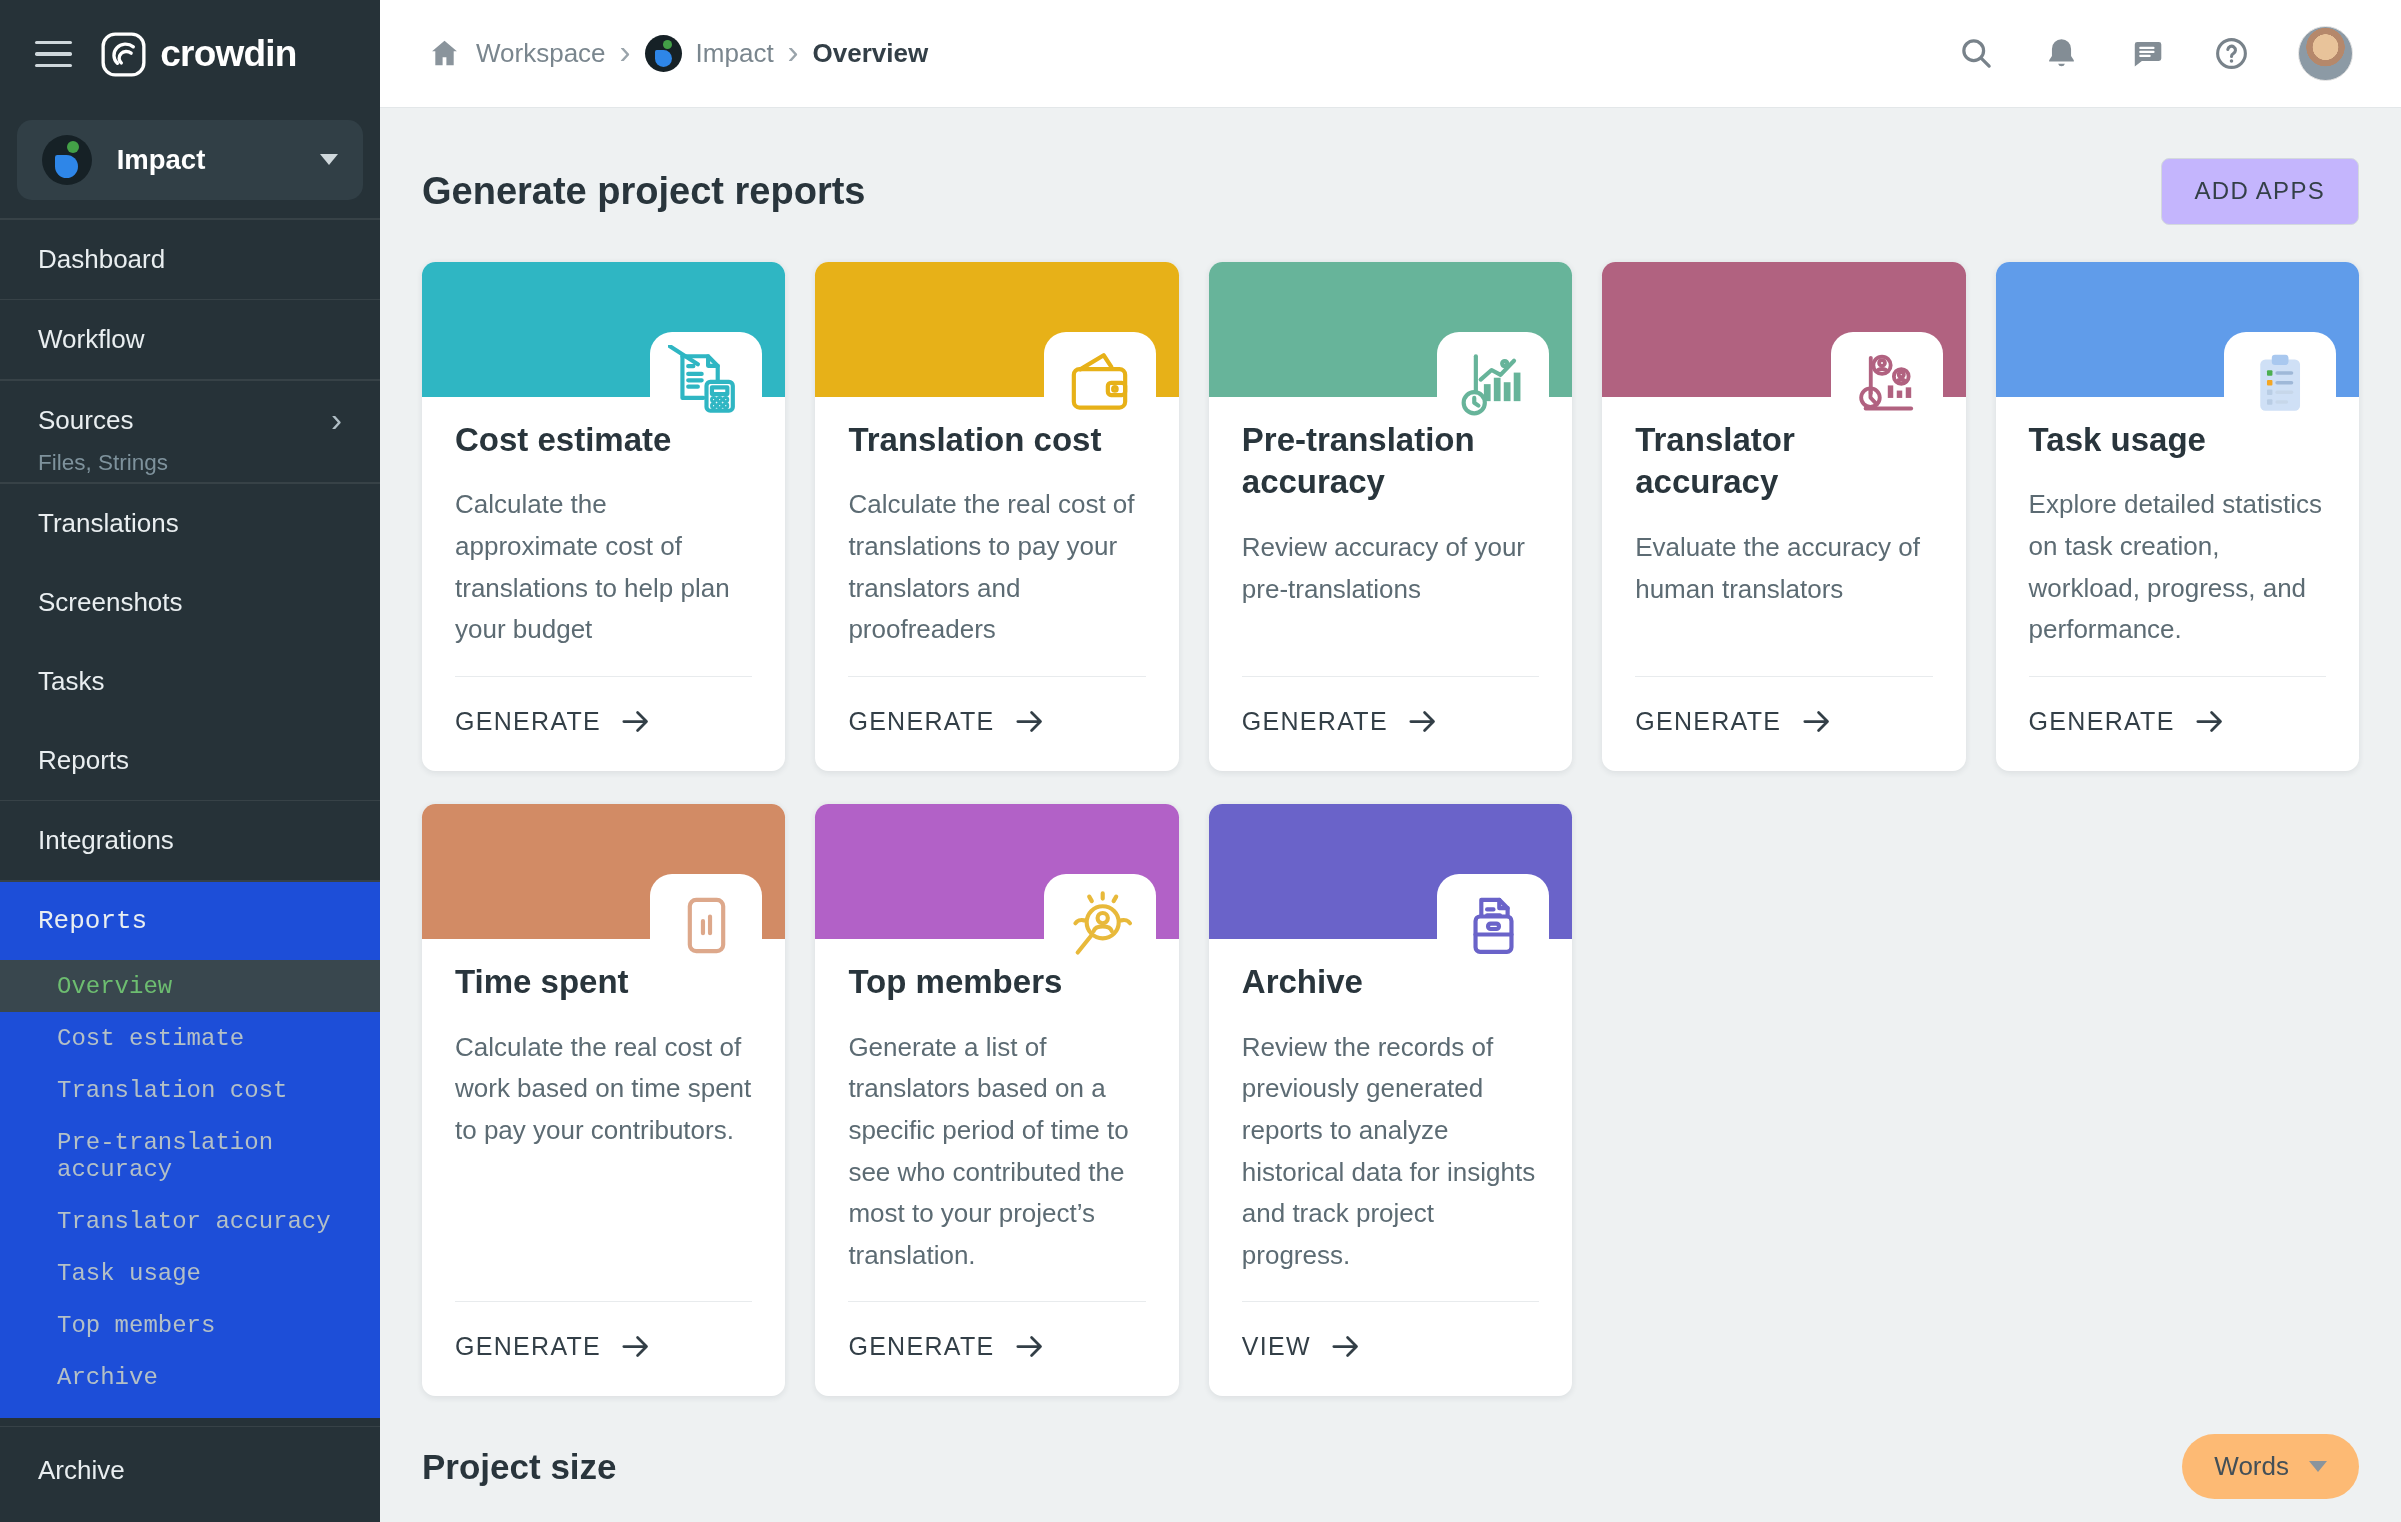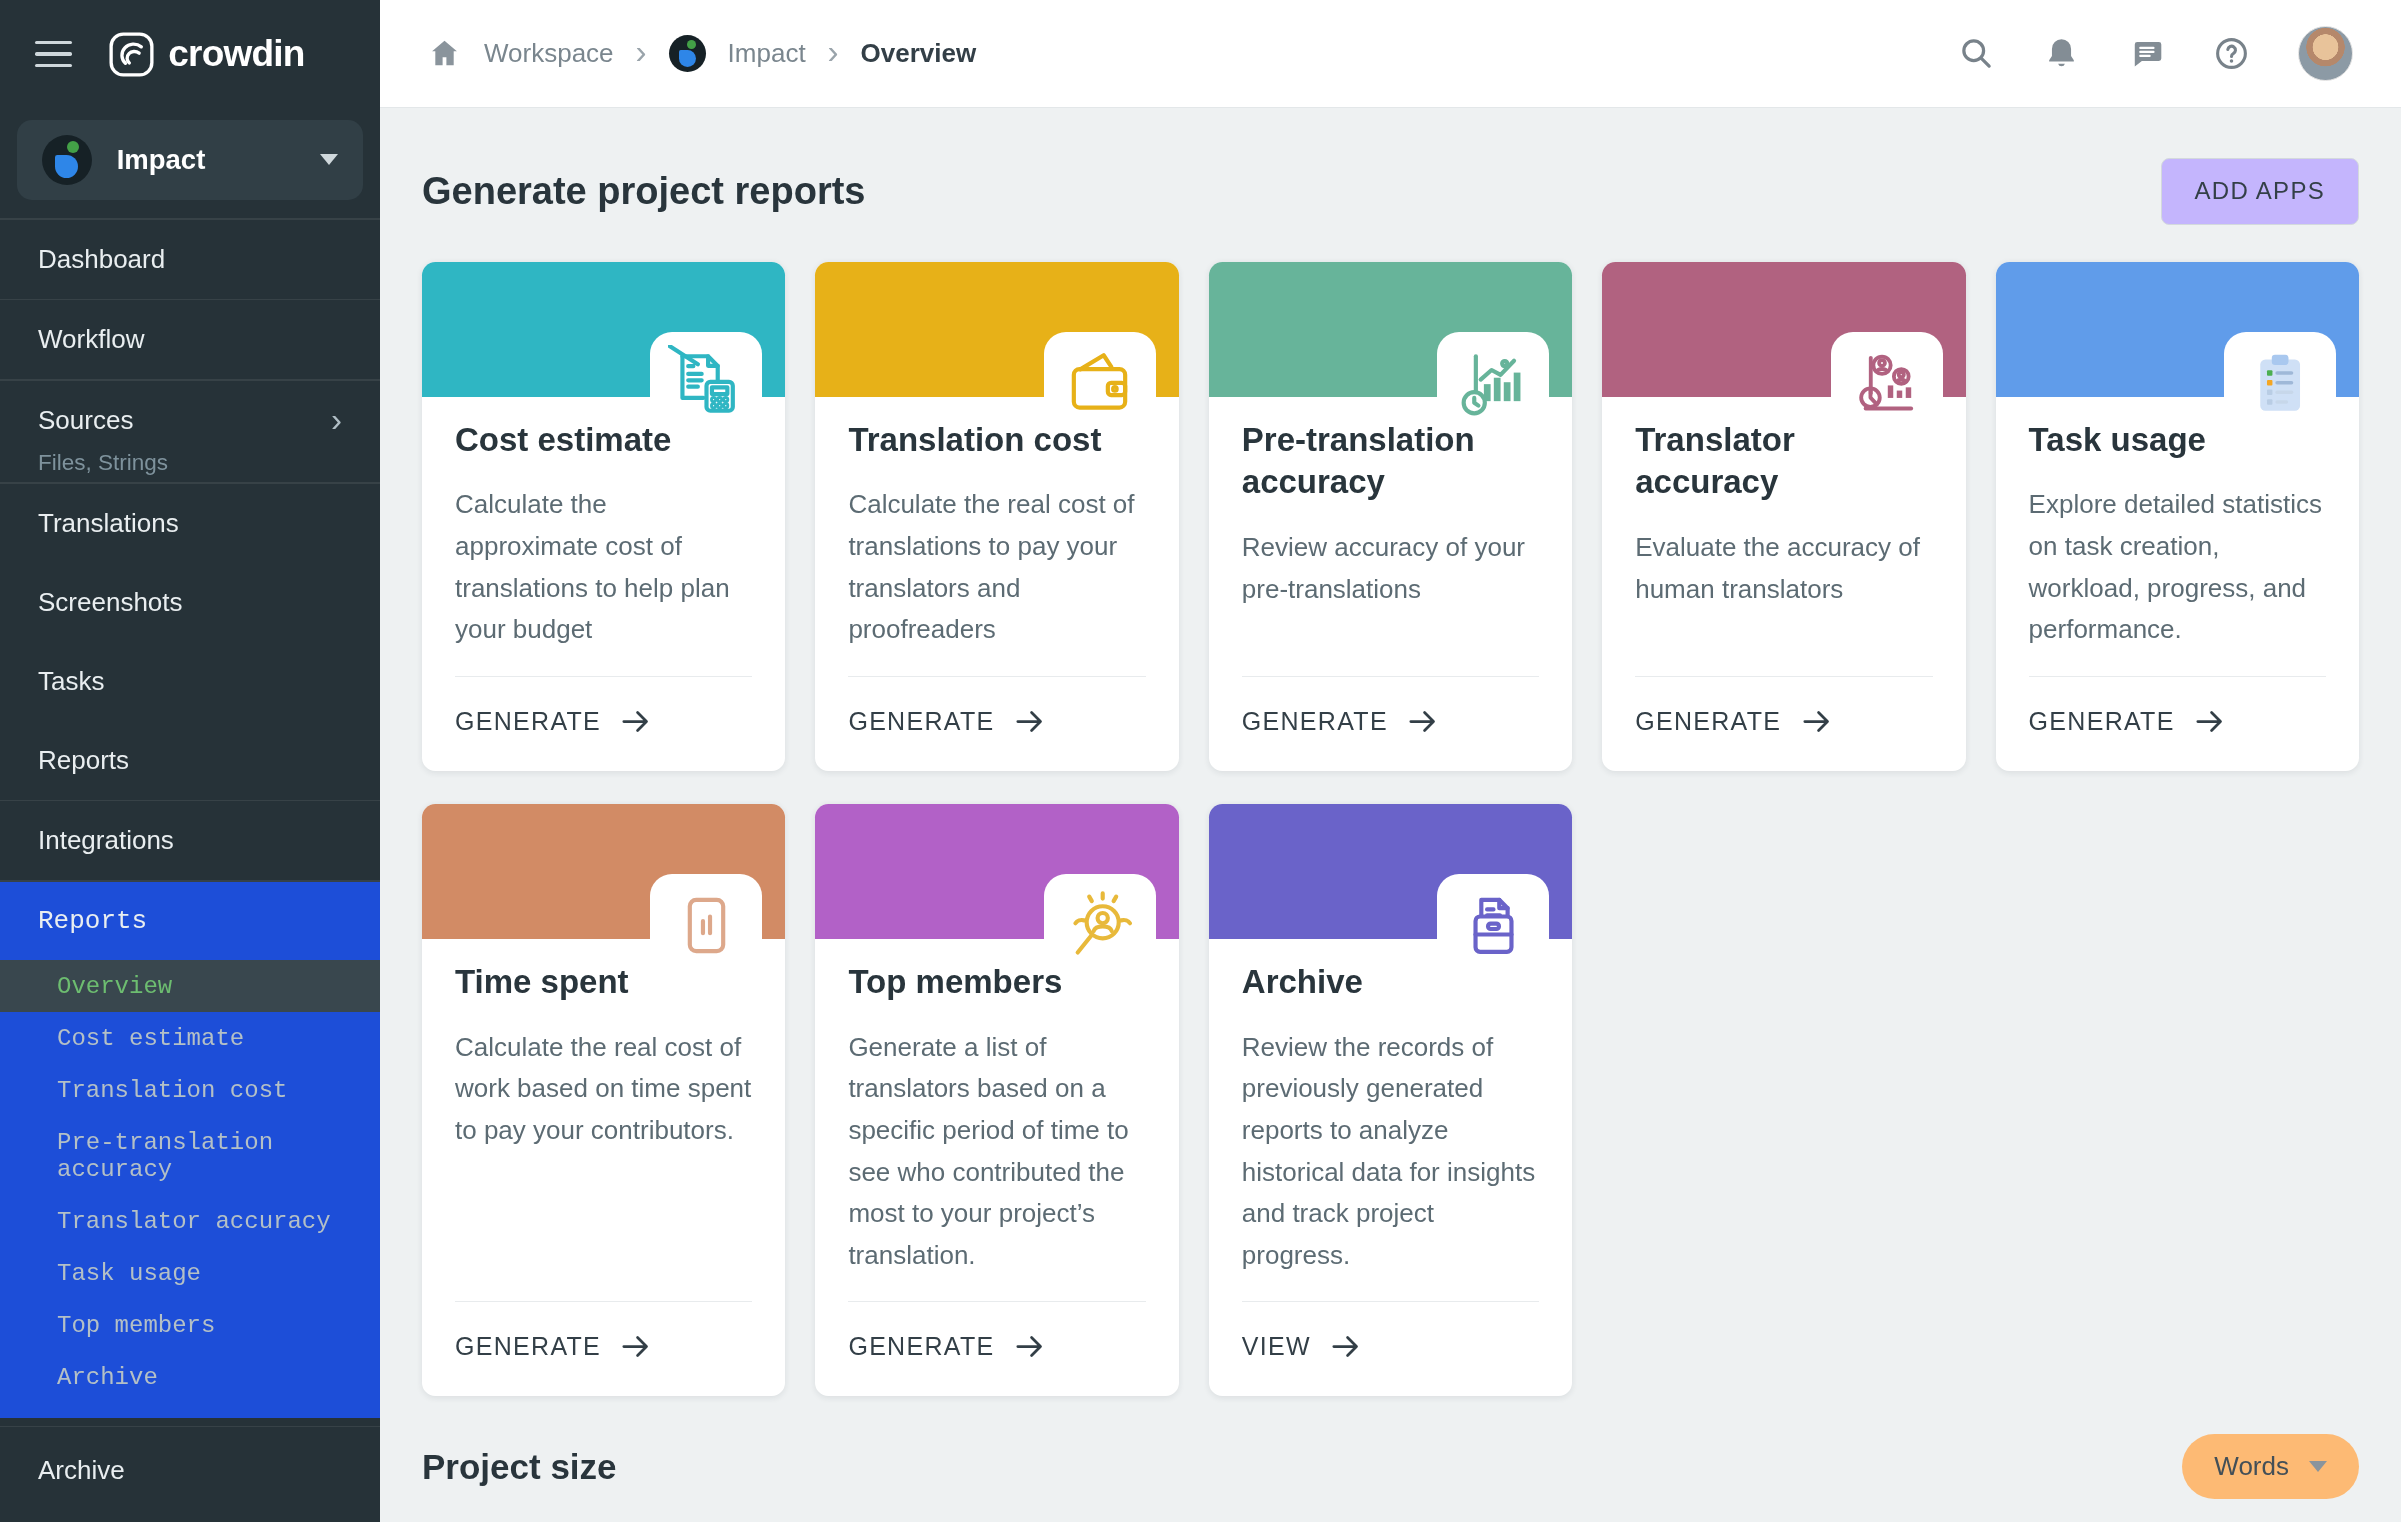--- a/index.html
+++ b/index.html
@@ -1,21 +1,21 @@
 <!DOCTYPE html>
 <html style="font-size:13.3px"><head>
 <meta charset="utf-8">
 <style>
   * { margin:0; padding:0; box-sizing:border-box; }
   html,body { width:2401px; height:1523px; overflow:hidden; font-family:"Liberation Sans", sans-serif; background:#eef1f2; }
   .layout { display:flex; width:2401px; height:1523px; }
 
   
   .sidebar { width:380px; min-width:380px; height:1523px; background:#263238; color:#e9eef0; display:flex; flex-direction:column; }
-  .logo-row { height:108px; display:flex; align-items:center; padding:0 35px; gap:36px; }
+  .logo-row { height:108px; display:flex; align-items:center; padding:0 35px; gap:28px; }
   .hamburger { width:37px; height:27px; display:flex; flex-direction:column; justify-content:space-between; cursor:pointer; }
   .hamburger span { display:block; height:3.3px; border-radius:1.7px; background:#cfd8dc; }
   .logo { display:flex; align-items:center; gap:13.3px; cursor:pointer; }
   .logo svg { width:47px; height:47px; }
   .logo-text { font-size:37px; font-weight:700; color:#fff; letter-spacing:-0.8px; }
 
   .project-btn { margin:11.7px 16.7px 18.3px; background:#313f46; border-radius:15px; padding:15px 25px; display:flex; align-items:center; gap:25px; cursor:pointer; }
   .proj-avatar { width:50px; height:50px; border-radius:50%; background:#162126; position:relative; flex:none; }
   .proj-avatar .dot { position:absolute; top:13%; left:50%; width:24%; height:24%; background:#43a047; border-radius:50%; }
   .proj-avatar .drop { position:absolute; left:27%; top:40%; width:46%; height:46%; background:#2e86e8; border-radius:10% 50% 50% 50%; }
@@ -27,21 +27,21 @@
   .nav-sub { padding:0 38px 6px; font-size:22.5px; color:#7e929c; margin-top:-10px; }
   .nav-chevron { font-size:33px; color:#b0bec5; line-height:16.7px; font-weight:400; }
   .reports-group { background:#1d4ed8; padding-bottom:15px;font-family:Liberation Mono, monospace; }
   .sub-item { padding:12.5px 38px 12.5px 57px; font-size:24px; color:#b4c0c6; cursor:pointer; }
   .sub-item.active { background:#39474e; color:#6dbd70; }
   .activity { margin-top:auto; border-top:1.7px solid rgba(255,255,255,.08); padding:28px 38px 37px; font-size:26px; font-weight:500; cursor:pointer; }
 
   
   .main { flex:1; display:flex; flex-direction:column; min-width:0; }
   .topbar { height:108px; min-height:108px; background:#fff; border-bottom:1.7px solid #e3e7e9; display:flex; align-items:center; padding:0 48px 0 47px; }
-  .breadcrumb { display:flex; align-items:center; gap:22px; font-size:26px; color:#7a868e; }
+  .breadcrumb { display:flex; align-items:center; gap:14px; font-size:26px; color:#7a868e; }
   .crumb { cursor:pointer; }
   .crumb.current { color:#333f47; font-weight:700; cursor:default; }
   .crumb-sep { font-size:33px; color:#9aa4ab; line-height:1; padding-bottom:5px; }
   .crumb-avatar { width:37px; height:37px; }
   .home-icon svg { width:35px; height:35px; display:block; cursor:pointer; }
   .topbar-icons { margin-left:auto; display:flex; align-items:center; gap:48px; }
   .tb-icon { width:37px; height:37px; cursor:pointer; }
   .tb-icon svg { width:37px; height:37px; display:block; }
   .user-avatar { width:55px; height:55px; border-radius:50%; cursor:pointer; border:1.7px solid #e0e0e0;
     background:radial-gradient(circle at 50% 38%, #e8c39a 0 30%, #b5886b 31% 45%, #8c9aa5 46% 100%); }

